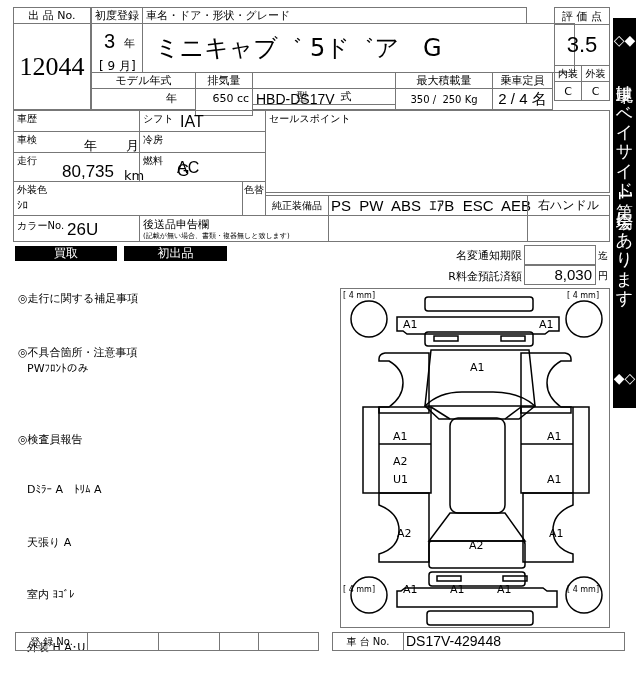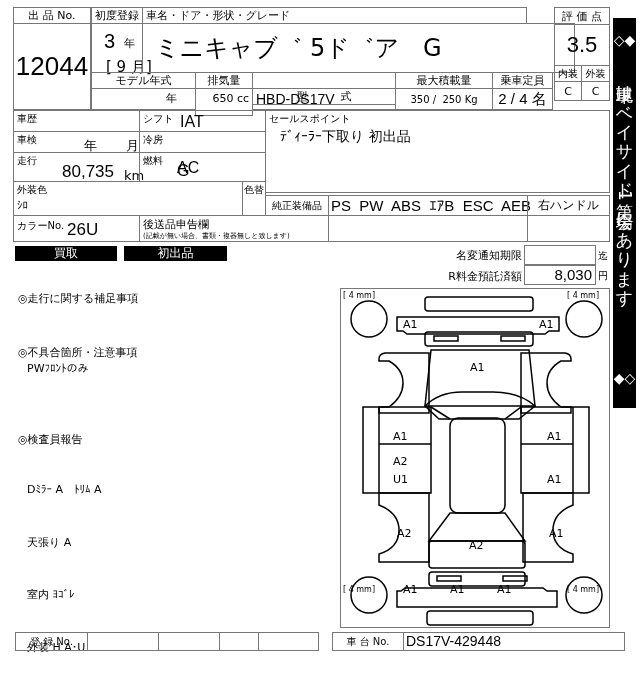--- a/index.html
+++ b/index.html
@@ -9,27 +9,27 @@
   .b { border:1px solid #777; }
   .lbl { font-size:10px; position:absolute; left:3px; top:1px; white-space:nowrap; }
   .ctr { display:flex; align-items:center; justify-content:center; white-space:nowrap; }
   .big { font-family:"Liberation Sans", sans-serif; }
   .blk { background:#000; color:#fff; }
 </style>
 </head>
 <body>
 
 <div class="abs b ctr" style="left:13px;top:7px;width:78px;height:17px;font-size:11px;">出 品 No.</div>
-<div class="abs b ctr big" style="left:13px;top:23px;width:78px;height:87px;font-size:26px;">12044</div>
+<div class="abs b ctr big" style="left:13px;top:23px;width:78px;height:87px;font-size:26px;font-family:Liberation Serif, serif;">12044</div>
 
 <div class="abs b ctr" style="left:91px;top:7px;width:52px;height:17px;font-size:11px;">初度登録</div>
 <div class="abs b" style="left:91px;top:23px;width:52px;height:50px;">
   <span class="abs big" style="left:12px;top:6px;font-size:20px;">3</span>
   <span class="abs" style="left:32px;top:12px;font-size:11px;">年</span>
-  <span class="abs" style="left:14px;top:34px;font-size:15px;white-space:nowrap;">[ 9 月]</span>
+  <span class="abs" style="left:7px;top:34px;font-size:12px;white-space:nowrap;">[ 9 月]</span>
 </div>
 
 <div class="abs b" style="left:142px;top:7px;width:385px;height:17px;font-size:11px;padding-left:3px;line-height:15px;">車名・ドア・形状・グレード</div>
 <div class="abs b" style="left:142px;top:23px;width:433px;height:50px;font-size:24px;padding-left:12px;line-height:48px;white-space:pre;">ミニキャブ゛ 5ド゛ア　G</div>
 
 <div class="abs b ctr" style="left:91px;top:72px;width:105px;height:17px;font-size:11px;">モデル年式</div>
 <div class="abs b" style="left:91px;top:88px;width:105px;height:22px;font-size:11px;text-align:right;padding-right:18px;line-height:20px;">年</div>
 <div class="abs b ctr" style="left:195px;top:72px;width:58px;height:17px;font-size:11px;">排気量</div>
 <div class="abs b" style="left:195px;top:88px;width:58px;height:28px;font-size:11px;text-align:right;padding-right:3px;line-height:20px;">650 cc</div>
 <div class="abs b ctr" style="left:252px;top:88px;width:144px;height:17px;font-size:11px;white-space:pre;text-align:right;">型　　　式</div>
@@ -90,21 +90,20 @@
 </div>
 <div class="abs b" style="left:139px;top:215px;width:190px;height:27px;">
   <span class="lbl" style="font-size:11px;">後送品申告欄</span>
   <span class="abs" style="left:3px;top:15px;font-size:7px;white-space:nowrap;">(記載が無い場合、書類・複器無しと致します)</span>
 </div>
 <div class="abs b" style="left:328px;top:215px;width:200px;height:27px;"></div>
 <div class="abs b" style="left:527px;top:215px;width:83px;height:27px;"></div>
 
 <div class="abs b" style="left:265px;top:110px;width:345px;height:83px;padding-left:44px;">
   <span class="lbl">セールスポイント</span>
-  <span class="abs" style="left:14px;top:17px;font-size:14px;white-space:nowrap;">ﾃﾞｨｰﾗｰ下取り 初出品</span>
 </div>
 <div class="abs b ctr" style="left:265px;top:195px;width:64px;height:21px;font-size:10px;">純正装備品</div>
 <div class="abs b big" style="left:328px;top:195px;width:200px;height:21px;font-size:15px;padding-left:2px;line-height:19px;white-space:pre;">PS  PW  ABS  ｴｱB  ESC  AEB</div>
 <div class="abs b ctr" style="left:527px;top:195px;width:83px;height:21px;font-size:12px;">右ハンドル</div>
 
 <div class="abs blk ctr" style="left:15px;top:246px;width:102px;height:15px;font-size:12px;">買取</div>
 <div class="abs blk ctr" style="left:124px;top:246px;width:103px;height:15px;font-size:12px;">初出品</div>
 
 <div class="abs" style="left:440px;top:248px;width:82px;text-align:right;font-size:11px;">名変通知期限</div>
 <div class="abs b" style="left:524px;top:245px;width:72px;height:20px;"></div>

